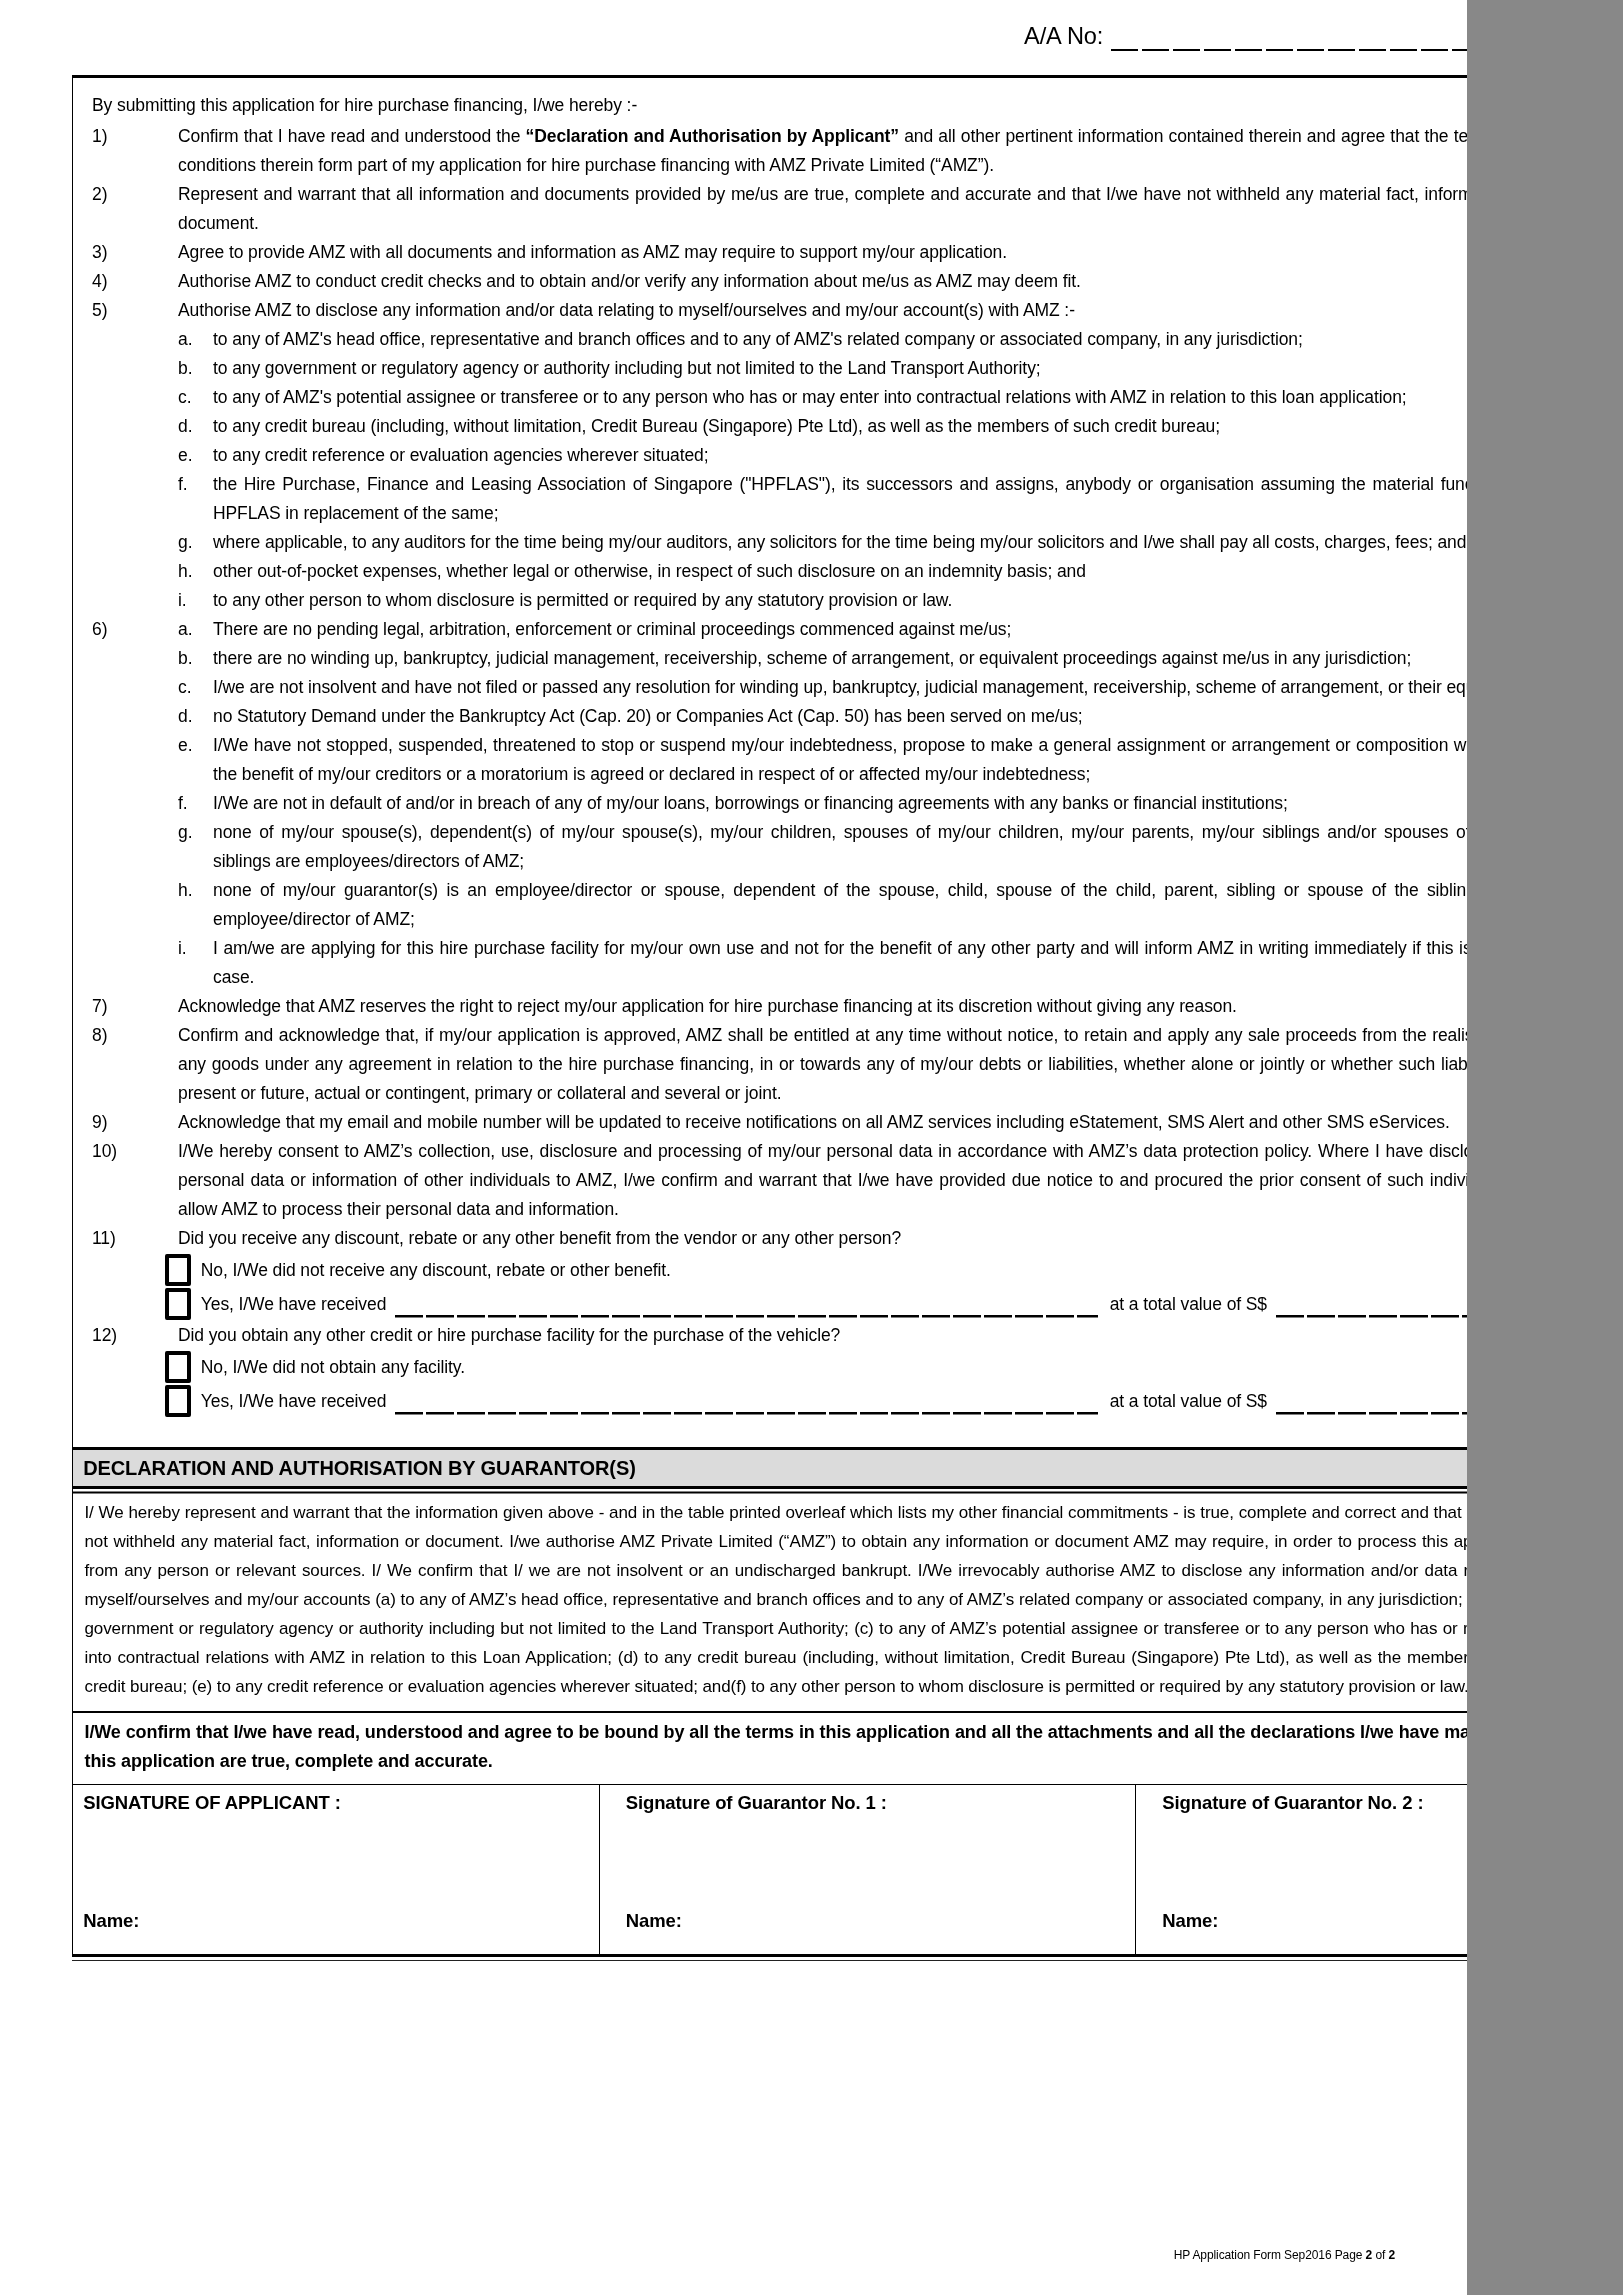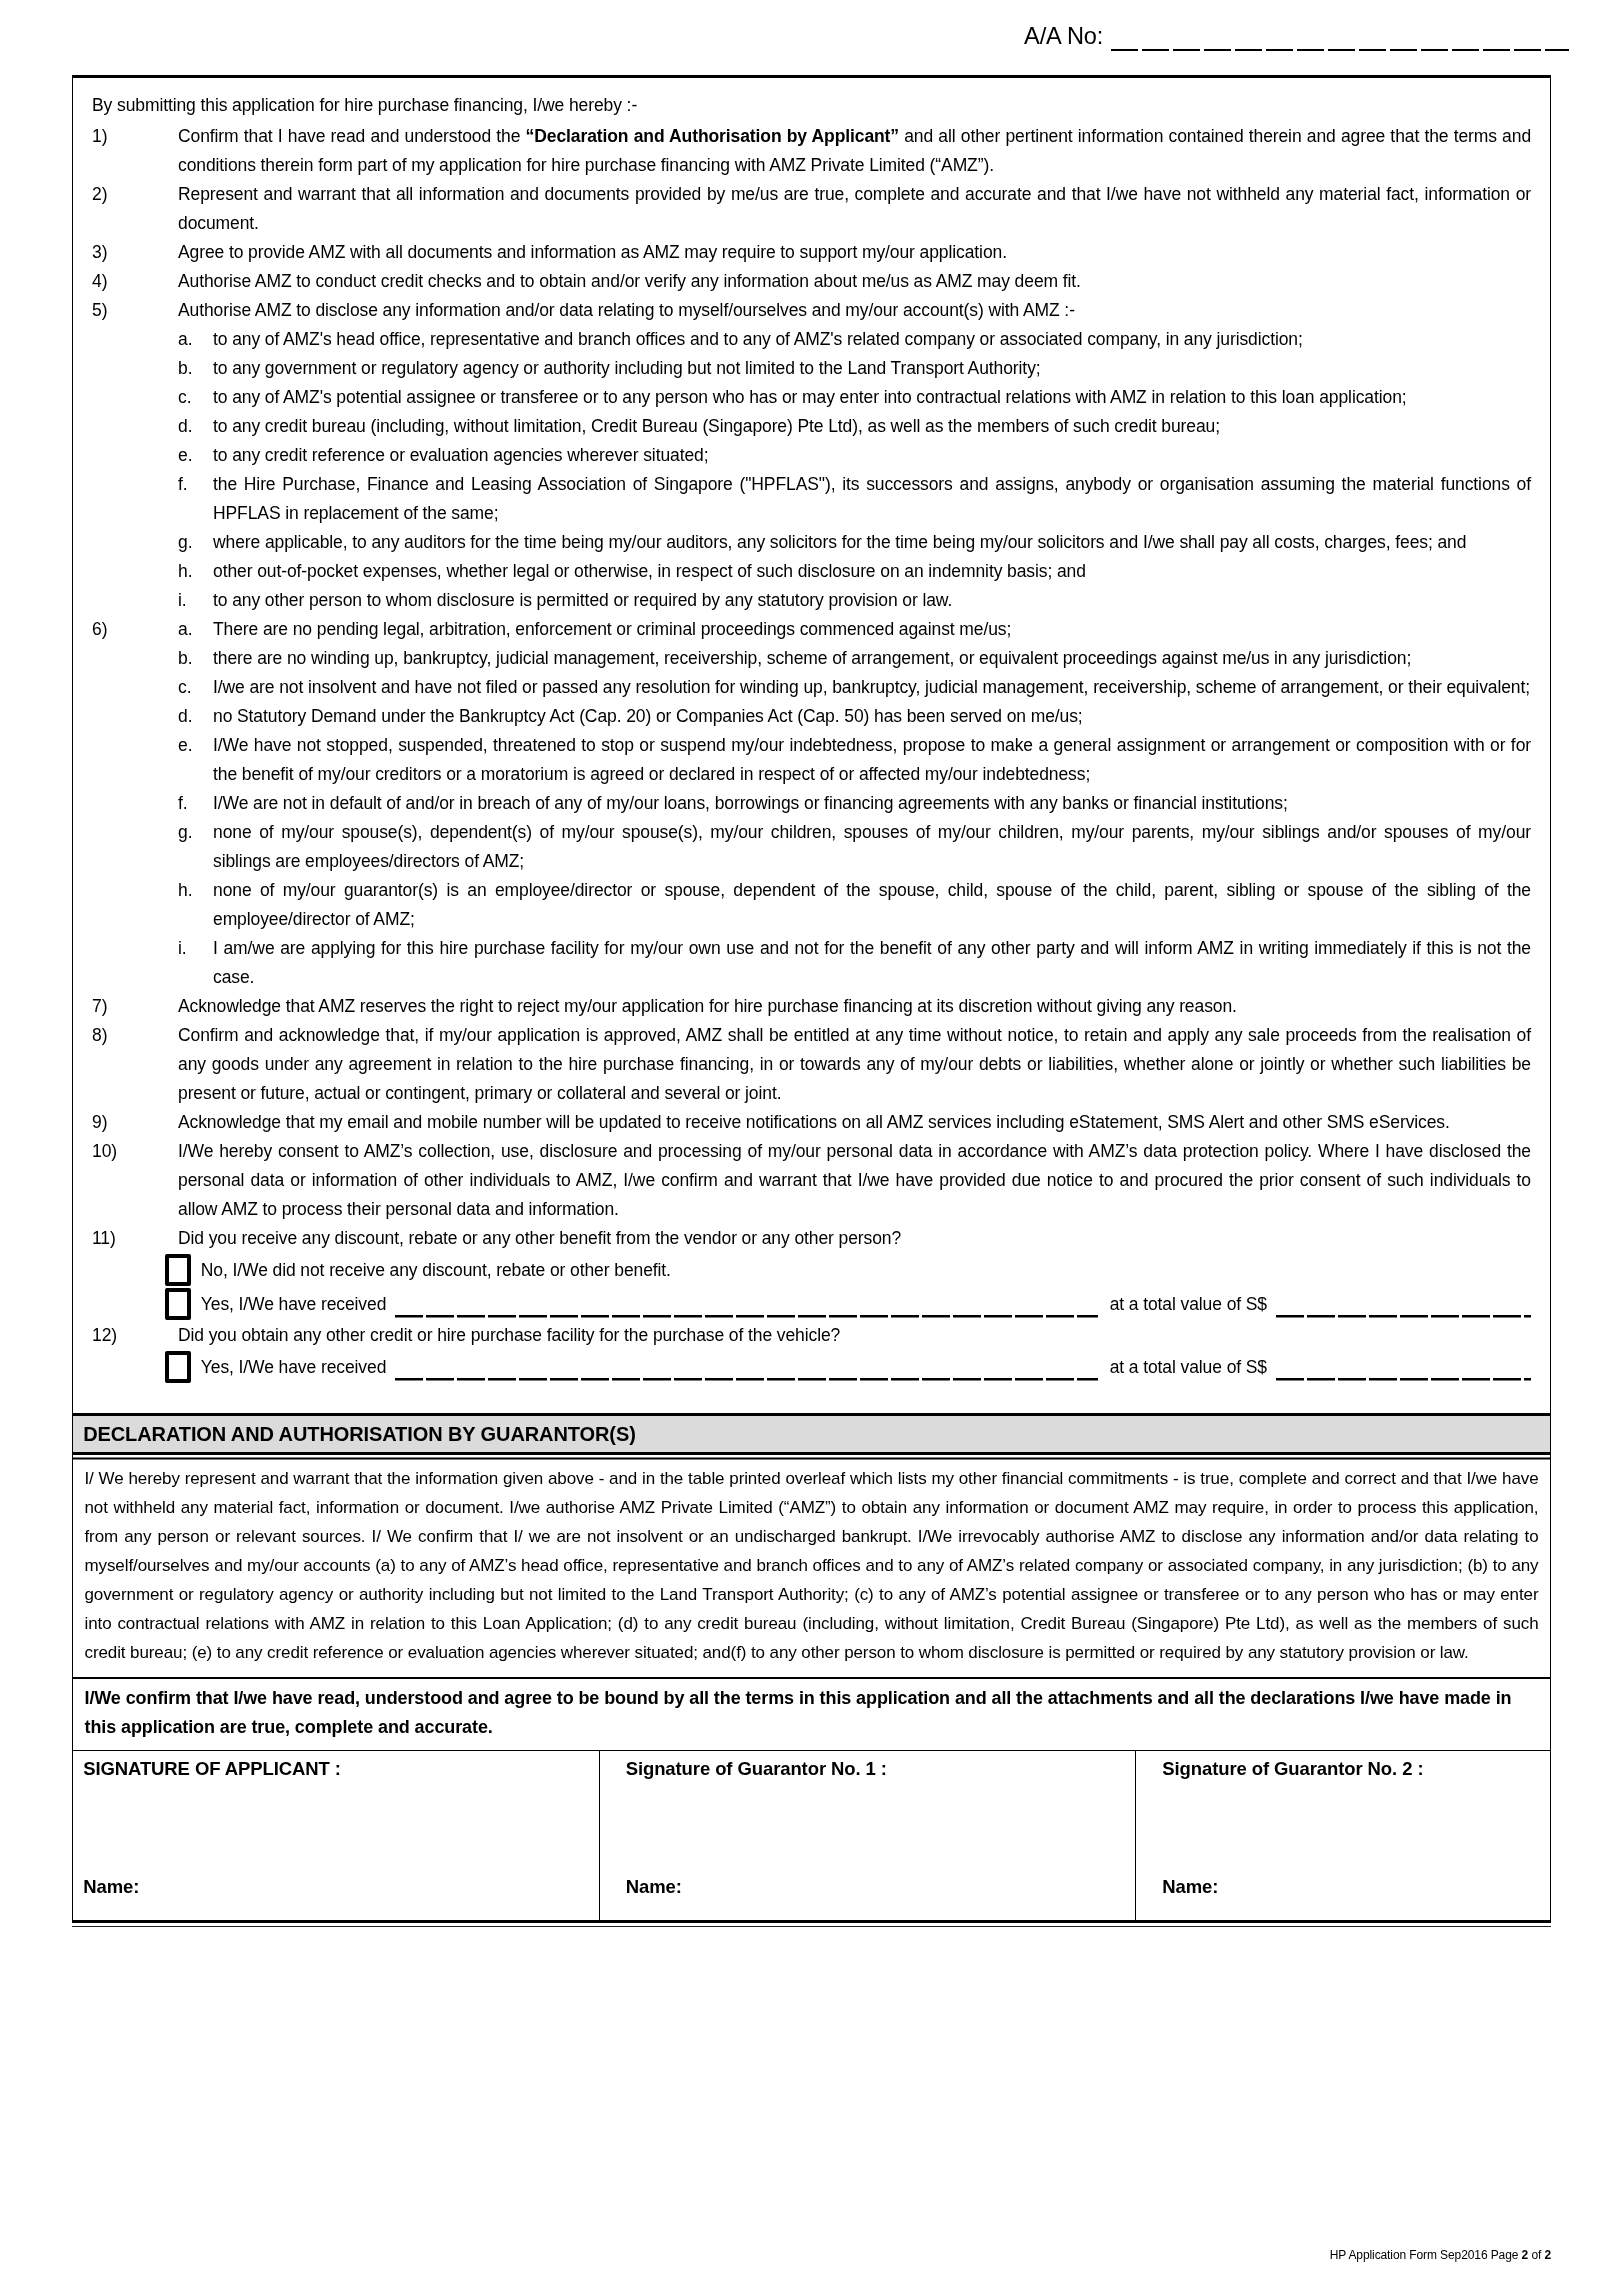--- a/index.html
+++ b/index.html
@@ -1,17 +1,17 @@
 <!DOCTYPE html>
 <html style="font-size:10.2px"><head>
 <meta charset="utf-8">
 <style>
   html,body{margin:0;padding:0;background:#888;}
   .page{
-    position:relative;width:1623px;height:2295px;background:#ffffff;
+    position:relative;width:1467px;height:2295px;background:#ffffff;
     font-family:"Liberation Sans",sans-serif;color:#000;overflow:hidden;
     letter-spacing:-0.1px;
   }
   
   .aa-row{position:absolute;top:21.6px;left:1024px;width:545px;display:flex;align-items:flex-end;font-size:23.6px;line-height:1.25;}
   .aa-label{white-space:nowrap;padding-right:7.6px;}
   .aa-line{flex:1;height:29px;background:repeating-linear-gradient(90deg,#000 0 27px,transparent 27px 31px) left bottom/100% 2.5px no-repeat;}
 
   
   .doc{position:absolute;left:72px;top:75px;width:1479px;}
@@ -225,20 +225,24 @@
                   <span class="blank blank-fixed"></span>
                 </div>
               </div>
             </div>
             <div class="item">
               <div class="inum">12)</div>
               <div class="ibody">
                 <div class="itext"><span>Did you obtain any other credit or hire purchase facility for the purchase of the vehicle?</span></div>
                 <div class="check-row">
                   <span class="cbox"></span>
+                  <span class="crow-label">No, I/We did not obtain any facility.</span>
+                </div>
+                <div class="check-row">
+                  <span class="cbox"></span>
                   <span class="crow-label">Yes, I/We have received</span>
                   <span class="blank blank-grow"></span>
                   <span class="suffix">at a total value of S$</span>
                   <span class="blank blank-fixed"></span>
                 </div>
               </div>
             </div>
           </div>
       </div>
     </div>

